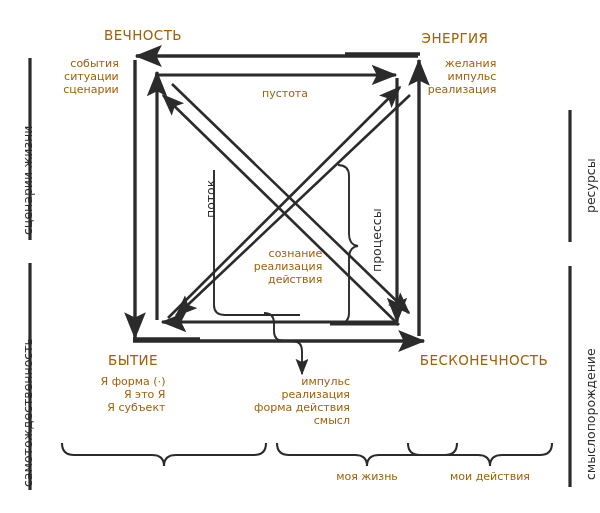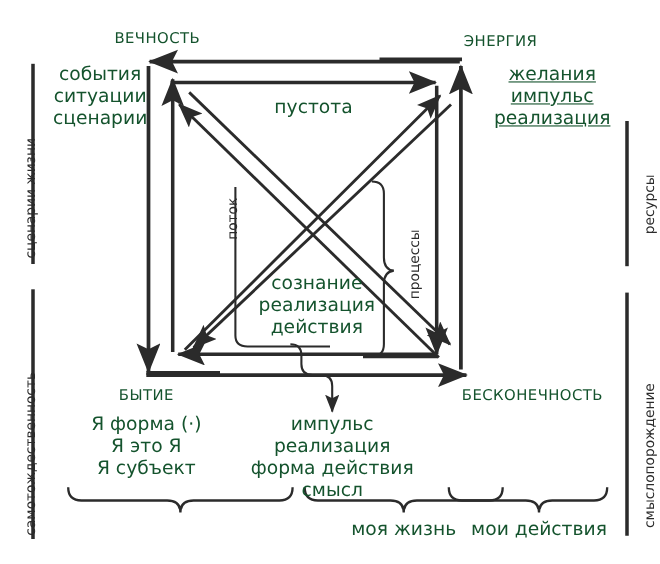--- a/index.html
+++ b/index.html
@@ -22,28 +22,28 @@
     position: absolute;
     left: 0;
     top: 0;
     width: 600px;
     height: 513px;
   }
   .txt {
     position: absolute;
     white-space: pre;
     line-height: 1.18;
-    color: #14532d;
+    color: #a16207;
   }
   .center { text-align: center; transform: translateX(-50%); }
   .cap {
     font-size: 13.5px;
     letter-spacing: 0.4px;
   }
-  .body-txt { font-size: 17px; }
+  .body-txt { font-size: 11px; text-align: right; }
   .vert {
     position: absolute;
     font-size: 12.5px;
     white-space: nowrap;
     transform-origin: 0 0;
     color: #2b2b2b;
   }
   .vert-up {
     transform: rotate(-90deg);
   }
@@ -140,21 +140,21 @@
   <div class="txt cap center" style="left:415px; top:31px;margin-left:40px;">ЭНЕРГИЯ</div>
 
   <div class="txt cap center" style="left:133px; top:353px;">БЫТИЕ</div>
 
   <div class="txt cap center" style="left:484px; top:353px;">БЕСКОНЕЧНОСТЬ</div>
 
   <div class="txt body-txt center" style="left:91px; top:58px;">события
 ситуации
 сценарии</div>
 
-  <div class="txt body-txt center" style="left:502px; top:58px;text-decoration:underline;">желания
+  <div class="txt body-txt center" style="left:462px; top:58px;">желания
 импульс
 реализация</div>
 
   <div class="txt body-txt center" style="left:133px; top:376px;">Я форма (·)
 Я это Я
 Я субъект</div>
 
   <div class="txt body-txt center" style="left:302px; top:376px;">импульс
 реализация
 форма действия

